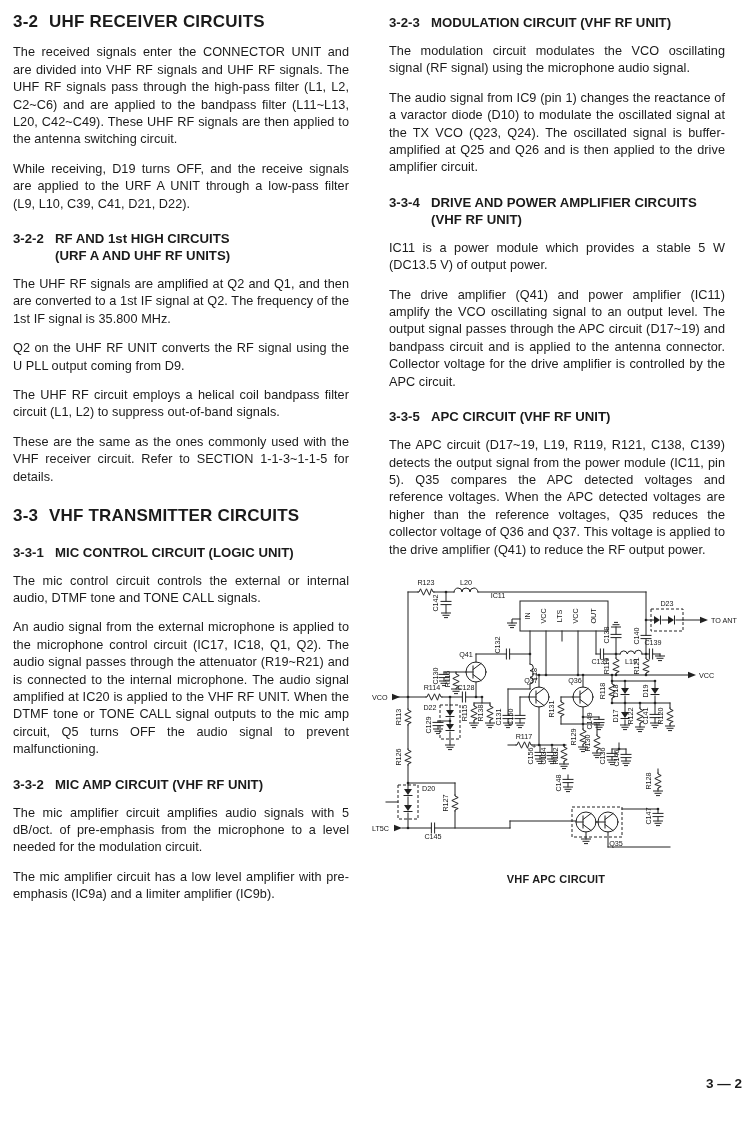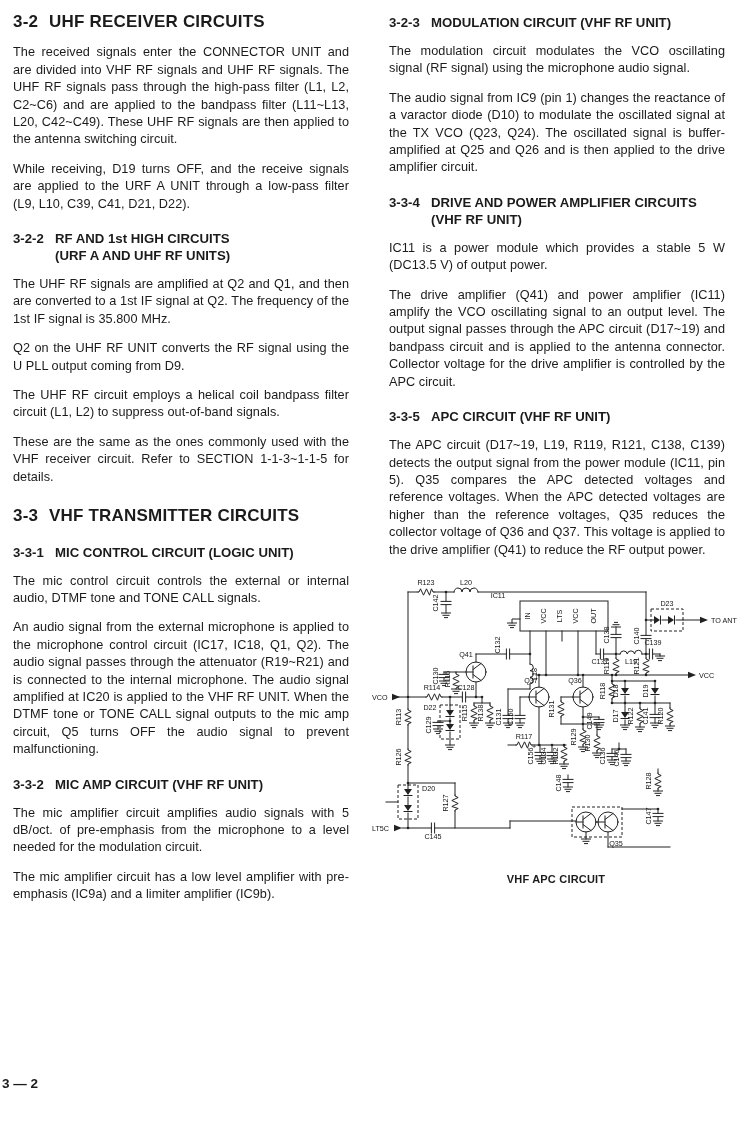--- a/index.html
+++ b/index.html
@@ -16,21 +16,21 @@
   .col .h2:first-child{margin-top:4px}
   .h2 .num{width:42px;flex:none}
   p.body{font-size:12.7px;line-height:17.4px;text-align:justify;margin:12px 0 0;letter-spacing:.05px}
   .diagram{position:relative;width:372px;margin-left:-19px;margin-top:10px}
   .diagram svg{display:block}
   .wires{stroke:#222;stroke-width:1;fill:none;stroke-linecap:square}
   .boxes{stroke:#222;stroke-width:1;fill:none;stroke-dasharray:3,2}
   .dots circle{fill:#222;stroke:none}
   .dlabels text{font-size:7.2px;fill:#141414;font-family:"Liberation Sans",sans-serif}
   .caption{font-weight:bold;font-size:11px;text-align:center;margin-top:4px;letter-spacing:.2px}
-  .footer{position:absolute;left:2px;right:0;top:1076px;text-align:left;font-weight:bold;font-size:13.5px}
+  .footer{position:absolute;left:16px;right:0;top:1076px;text-align:right;font-weight:bold;font-size:13.5px}
 </style>
 </head>
 <body>
 
 <div class="columns">
   <div class="col" id="col-left">
       <div class="h1">
         <span class="num">3-2</span>
         <span>UHF RECEIVER CIRCUITS</span>
       </div>

